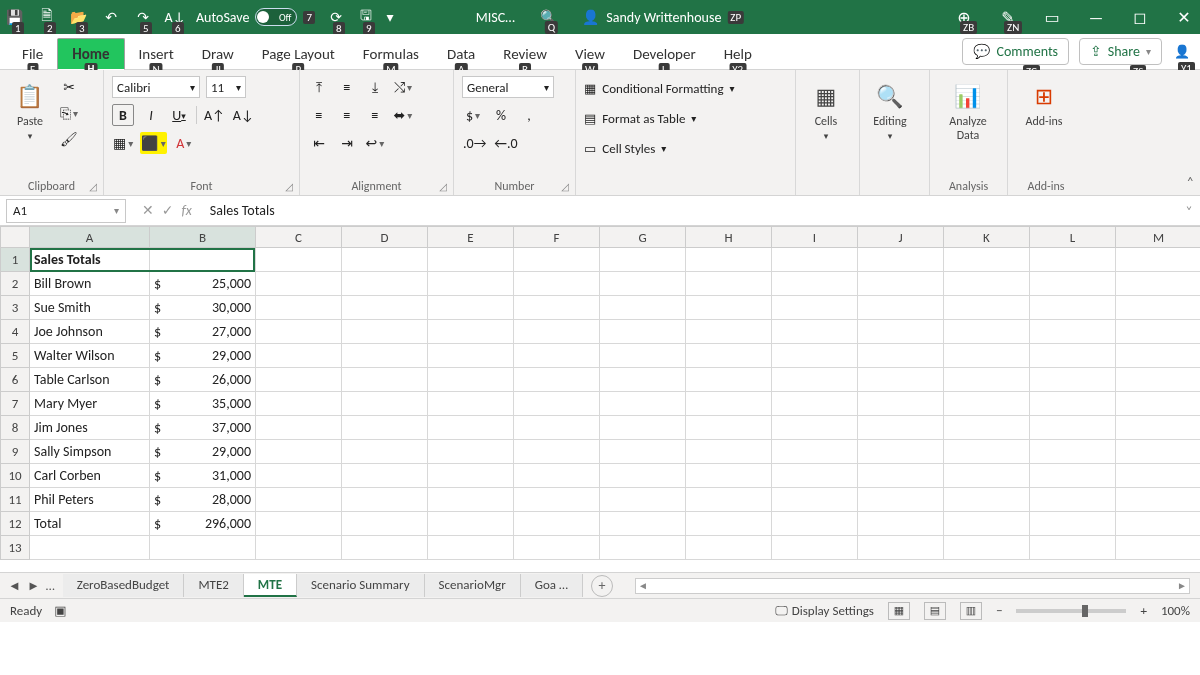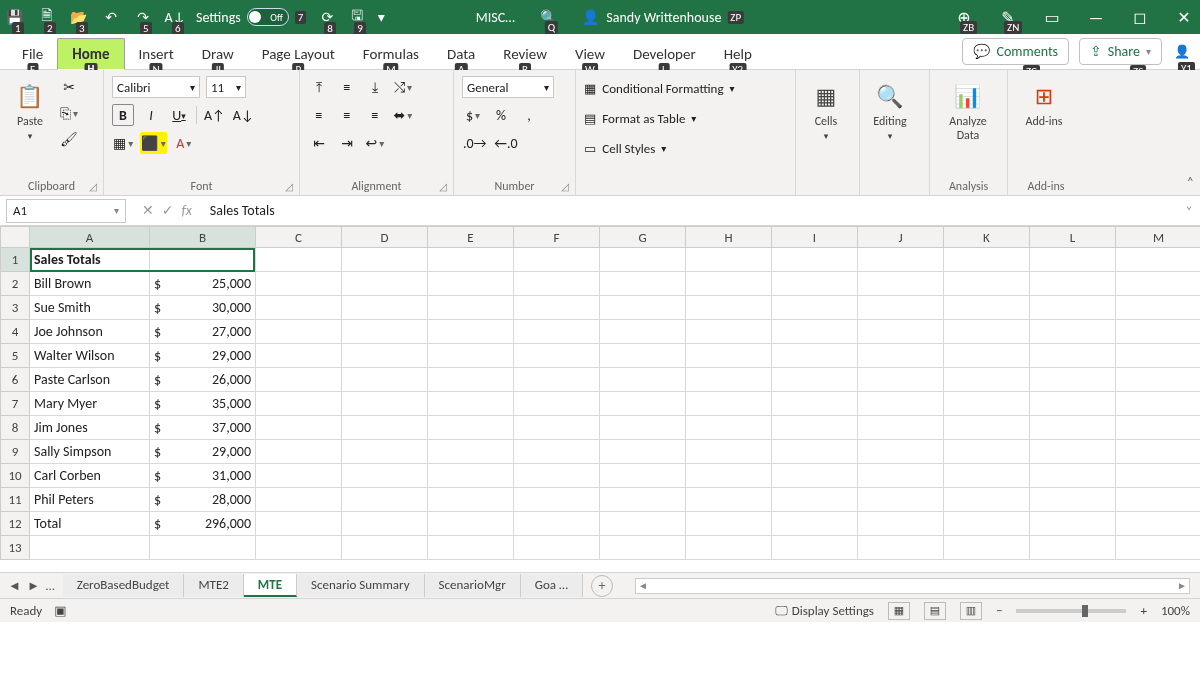--- a/index.html
+++ b/index.html
@@ -14,21 +14,21 @@
   .toggle { width: 42px; height: 18px; border: 1px solid #cde; border-radius: 10px; display: flex; align-items: center; padding: 1px; background: rgba(0,0,0,0.15); position: relative; }
   .toggle .knob { width: 12px; height: 12px; background: #fff; border-radius: 50%; }
   .toggle .txt { position: absolute; right: 5px; font-size: 10px; color: #fff; }
   .doc-title { position: absolute; left: 50%; transform: translateX(-50%); font-size: 14px; display: flex; gap: 24px; align-items: center; padding-left: 20px; }
   .win-controls { margin-left: auto; display: flex; gap: 24px; font-size: 16px; }
   .titlebar-icon { width: 20px; height: 20px; display: flex; align-items: center; justify-content: center; position: relative; }
 
   
   .tabs { height: 36px; background: #fff; display: flex; align-items: flex-end; padding: 0 8px; gap: 0px; border-bottom: 1px solid #d4d4d4; position: relative; }
   .tab { padding: 6px 14px; font-size: 15px; color: #333; cursor: pointer; position: relative; }
-  .tab.active { border: 1px solid #a0a0a0; border-bottom: 1px solid #fff; background: #bef264; border-radius: 2px 2px 0 0; top: 1px; font-weight: 600; }
+  .tab.active { border: 1px solid #a0a0a0; border-bottom: 1px solid #fff; background: #22c55e; border-radius: 2px 2px 0 0; top: 1px; font-weight: 600; }
   .tab .tag { position: absolute; top: 24px; left: 50%; transform: translateX(-50%); background: #3a3a3a; color: #fff; font-size: 11px; padding: 0 3px; border-radius: 2px; }
   .tabs-right { margin-left: auto; display: flex; align-items: center; gap: 10px; padding-bottom: 4px; }
   .comments-btn, .share-btn { border: 1px solid #c0c0c0; border-radius: 4px; padding: 4px 10px; background: #fff; display: flex; align-items: center; gap: 6px; font-size: 14px; color: #217346; position: relative; }
   .share-btn { color: #217346; }
 
   
   .ribbon { height: 126px; background: #f3f2f1; display: flex; border-bottom: 1px solid #d4d4d4; }
   .group { border-right: 1px solid #d8d8d8; padding: 6px 8px 2px 8px; display: flex; flex-direction: column; }
   .group-body { flex: 1; display: flex; gap: 6px; align-items: flex-start; }
   .group-label { text-align: center; font-size: 12px; color: #666; padding-top: 2px; display: flex; justify-content: center; align-items: center; gap: 6px; position: relative; }
@@ -93,21 +93,21 @@
 <div class="titlebar">
   <div class="qat">
     <span class="qat-icon">💾<span class="qat-tag">1</span></span>
     <span class="qat-icon">🗎<span class="qat-tag">2</span></span>
     <span class="qat-icon">📂<span class="qat-tag">3</span></span>
     <span class="qat-icon">↶</span>
     <span class="qat-icon">↷<span class="qat-tag">5</span></span>
     <span class="qat-icon">A↓<span class="qat-tag">6</span></span>
   </div>
   <div class="autosave">
-    <span>Settings</span>
+    <span>AutoSave</span>
     <span class="toggle">
         <span class="knob"></span>
         <span class="txt">Off</span>
       </span>
     <span class="qat-tag" style="position:static">7</span>
   </div>
   <span class="qat-icon" style="margin-left:12px">⟳<span class="qat-tag">8</span></span>
   <span class="qat-icon" style="margin-left:12px">🖫<span class="qat-tag">9</span></span>
   <span class="qat-icon" style="margin-left:6px">▾</span>
 
@@ -441,21 +441,21 @@
           <div class="cell"></div>
           <div class="cell"></div>
           <div class="cell"></div>
           <div class="cell"></div>
           <div class="cell"></div>
           <div class="cell"></div>
           <div class="cell"></div>
         </div>
         <div class="row">
           <div class="row-h">6</div>
-          <div class="cell wide">Paste Carlson</div>
+          <div class="cell wide">Table Carlson</div>
           <div class="cell wideB money">
             <span>$</span>
             <span>26,000</span>
           </div>
           <div class="cell"></div>
           <div class="cell"></div>
           <div class="cell"></div>
           <div class="cell"></div>
           <div class="cell"></div>
           <div class="cell"></div>

